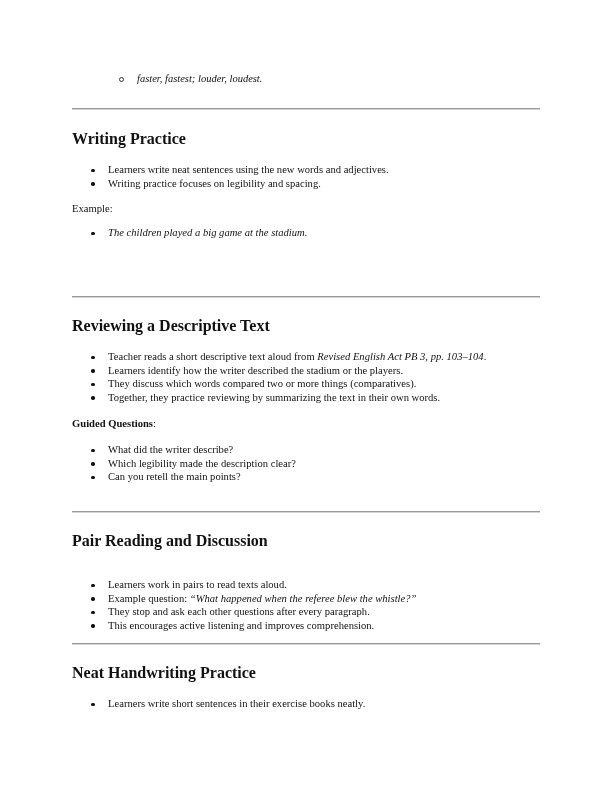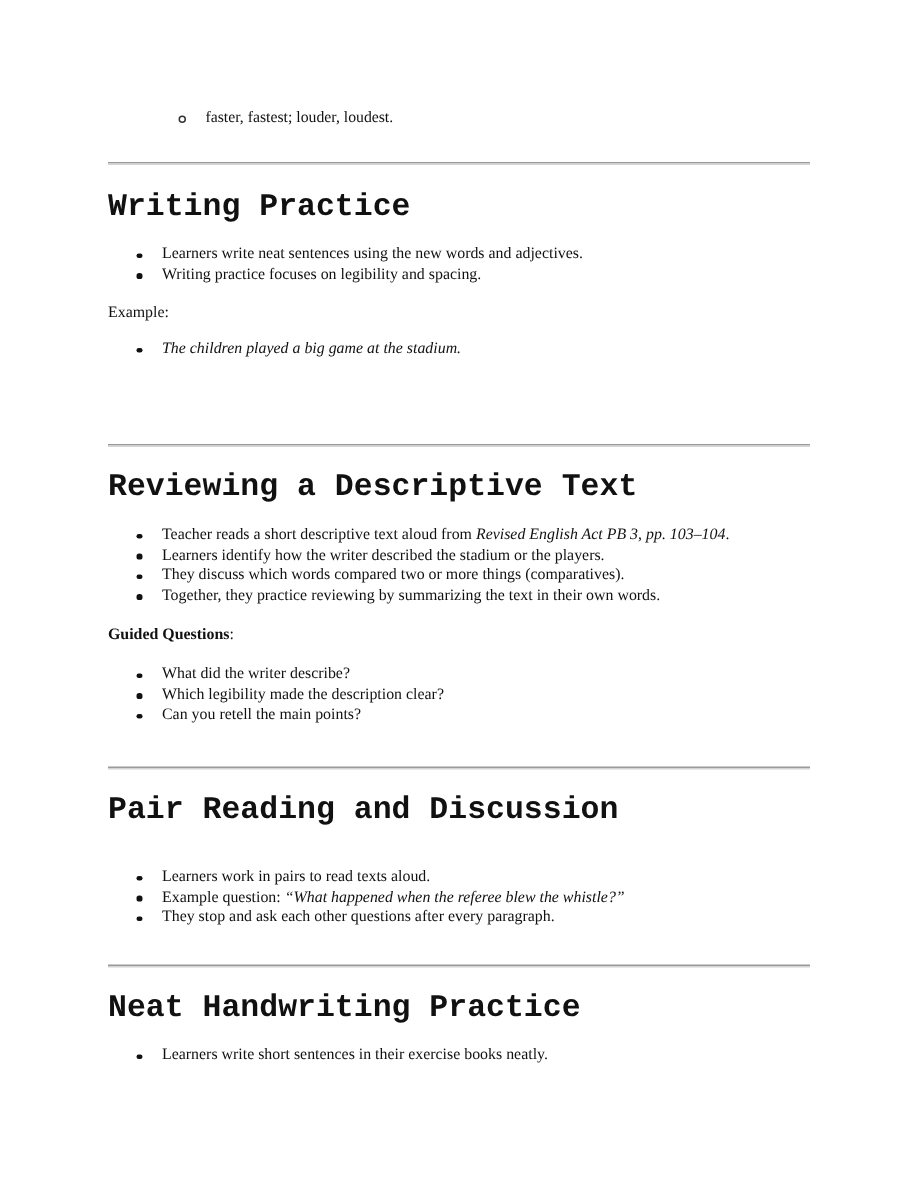--- a/index.html
+++ b/index.html
@@ -13,20 +13,21 @@
       position: relative;
       overflow: hidden;
       font-family: "Liberation Serif", "DejaVu Serif", serif;
       color: #111111;
     }
     .sub-list {
       position: absolute;
       top: 72px;
       left: 119px;
       font-size: 10.5px;
+      font-style: italic;
       margin: 0;
       padding: 0;
       list-style: none;
     }
     .sub-list li {
       position: relative;
       padding-left: 18px;
       line-height: 13px;
     }
     .sub-list li::before {
@@ -48,23 +49,23 @@
       height: 0;
       border-top: 1px solid #9a9a9a;
       border-bottom: 1px solid #d4d4d4;
     }
     .section {
       position: absolute;
       left: 72px;
       width: 468px;
     }
     h2.heading {
-      font-family: Liberation Mono, monospace;
+      font-family: Liberation Serif, serif;
       font-weight: bold;
-      font-size: 21px;
+      font-size: 16px;
       margin: 0;
       line-height: 22px;
       color: #111;
     }
     ul.bullets {
       list-style: none;
       margin: 0;
       padding: 0;
     }
     ul.bullets li {
@@ -132,20 +133,21 @@
 </div>
 
 <hr class="rule" style="top:511px;">
 
 <div class="section" style="top:530px;">
   <h2 class="heading">Pair Reading and Discussion</h2>
   <ul class="bullets" style="margin-top:26px;">
     <li>Learners work in pairs to read texts aloud.</li>
     <li><span>Example question: </span><span class="italic">“What happened when the referee blew the whistle?”</span></li>
     <li>They stop and ask each other questions after every paragraph.</li>
+    <li>This encourages active listening and improves comprehension.</li>
   </ul>
 </div>
 
 <hr class="rule" style="top:643px;">
 
 <div class="section" style="top:662px;">
   <h2 class="heading">Neat Handwriting Practice</h2>
   <ul class="bullets" style="margin-top:13px;">
     <li>Learners write short sentences in their exercise books neatly.</li>
   </ul>

